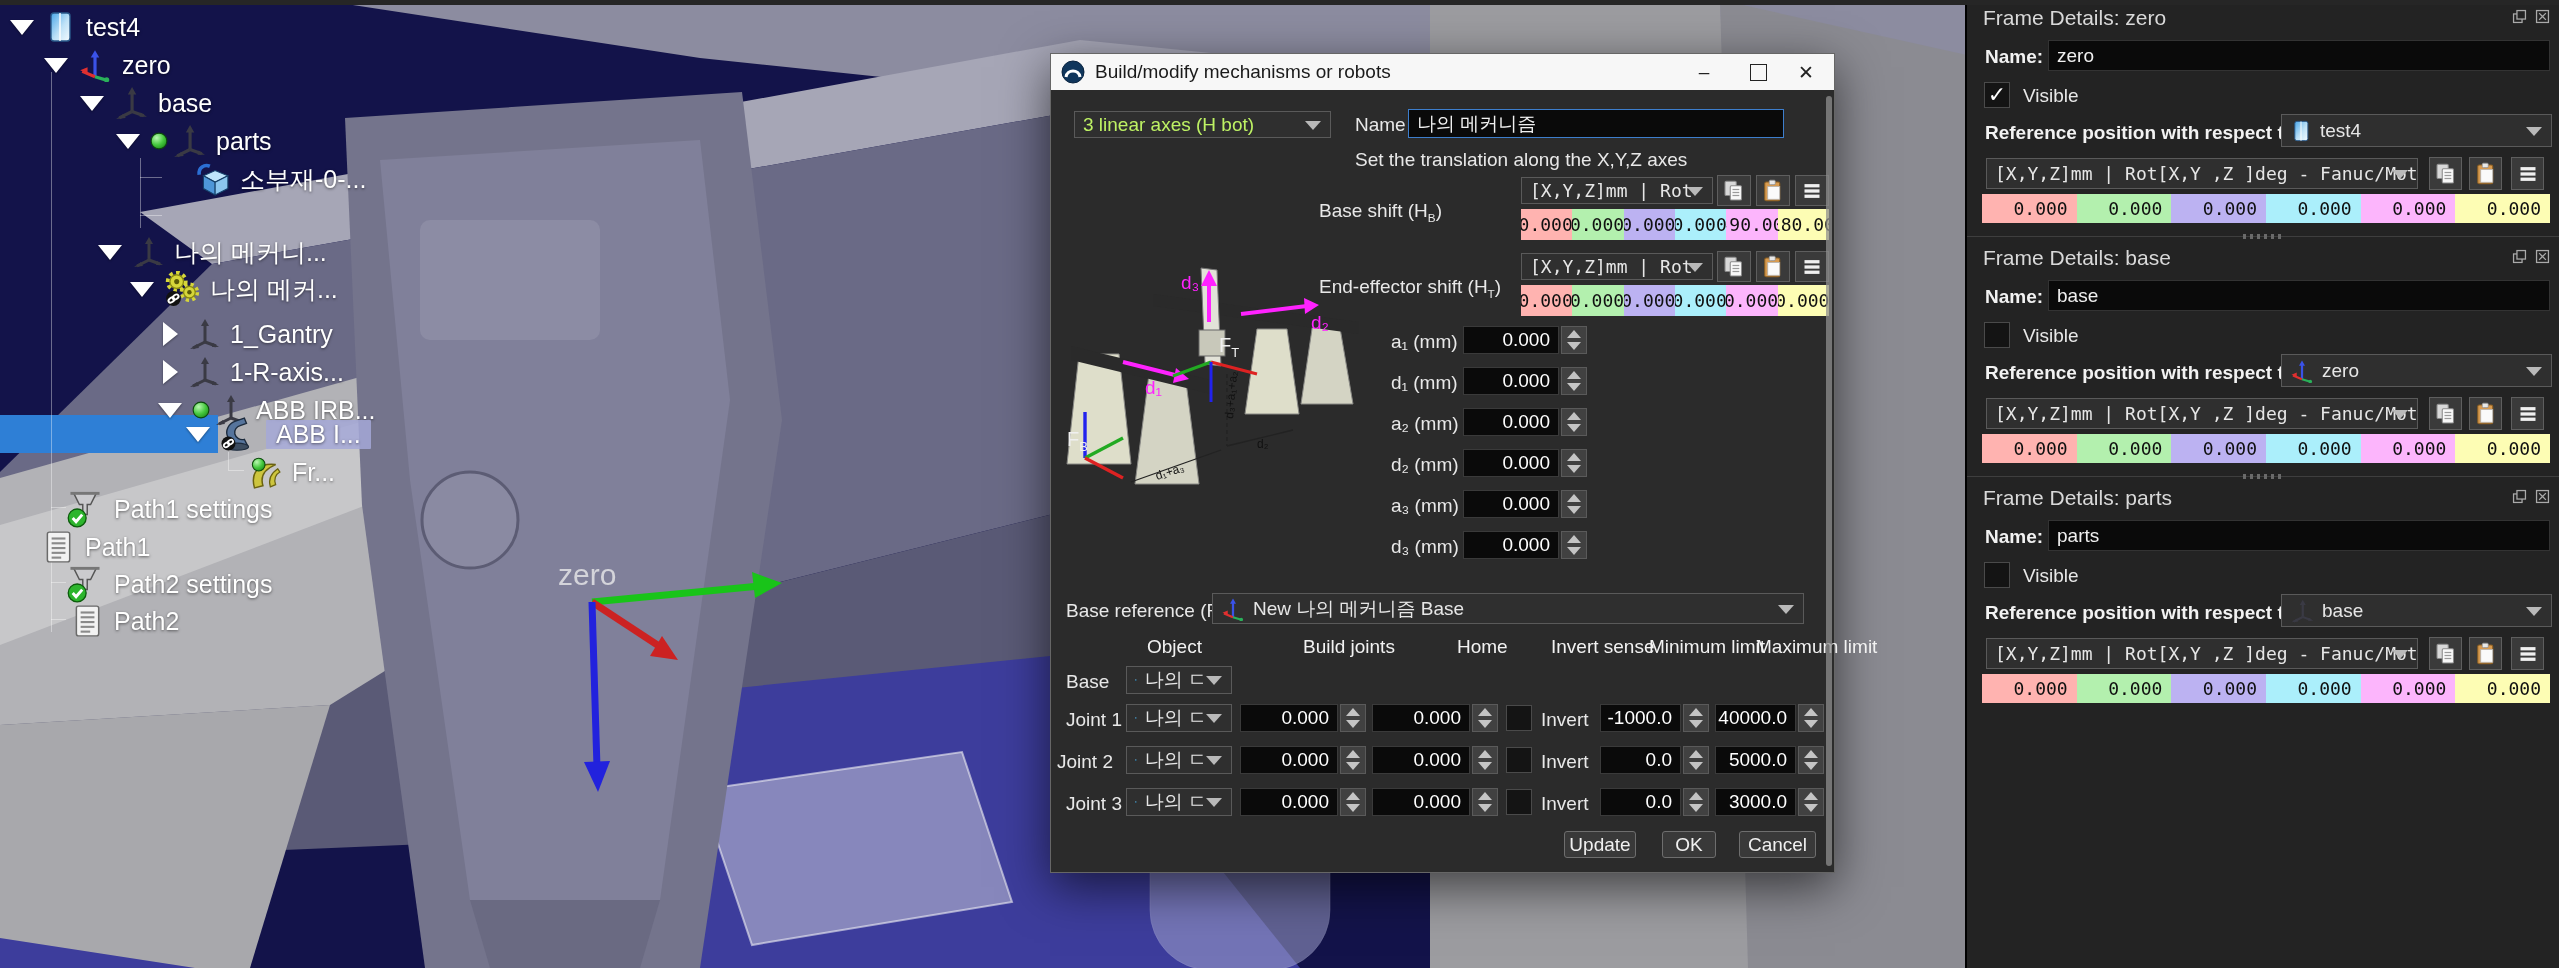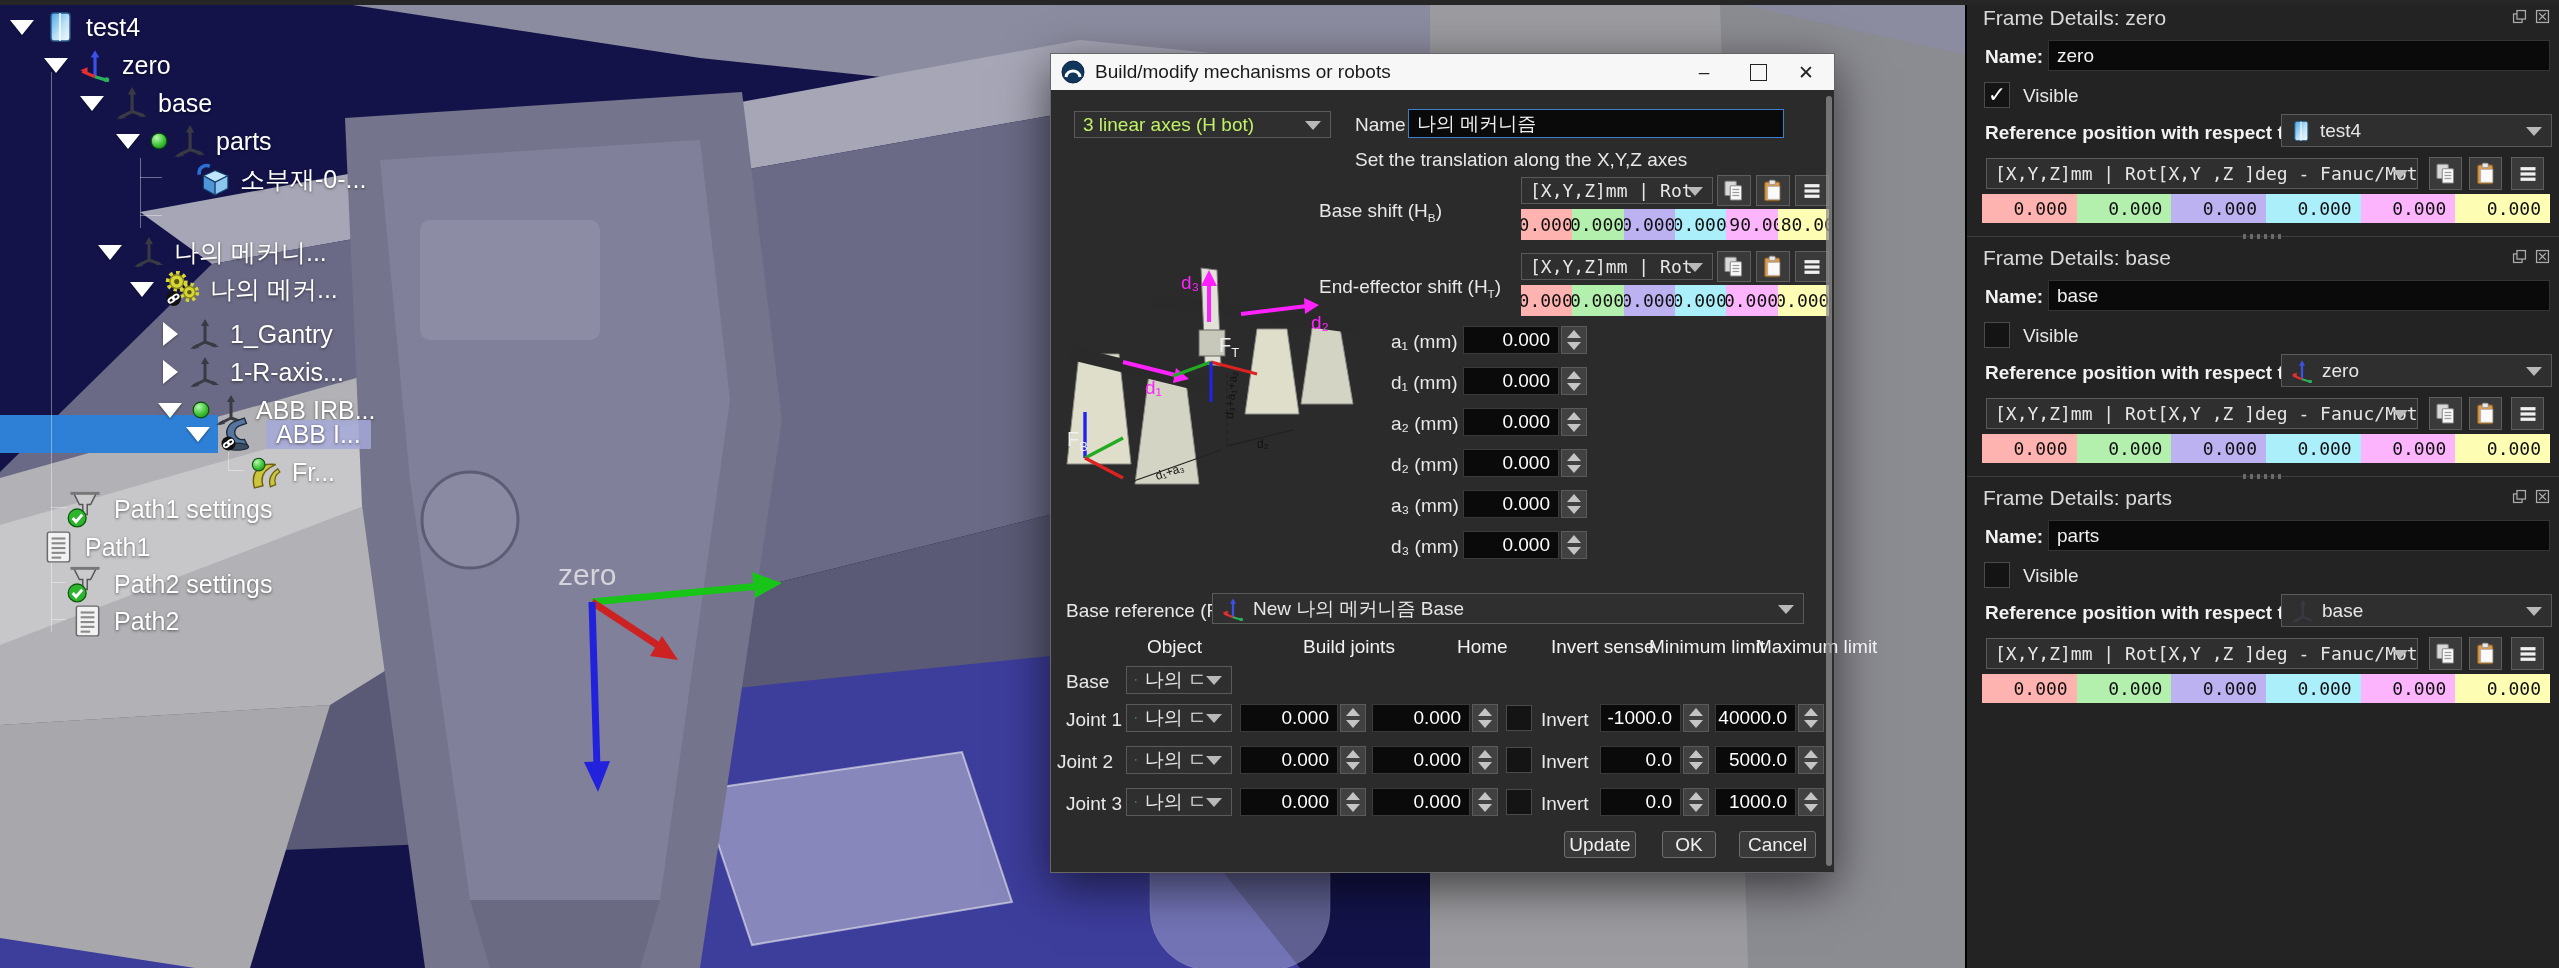--- a/index.html
+++ b/index.html
@@ -689,21 +689,21 @@
     <span class="cb" style="left:455px;top:735px"></span>
     <span class="lbl abs" style="left:490px;top:739px">Invert</span>
     <div class="spin" style="left:549px;top:734px">
         <div class="sv" style="width:81px;height:28px">0.0</div>
         <div class="sb" style="height:28px">
           <i class="u"></i>
           <i class="d"></i>
         </div>
       </div>
     <div class="spin" style="left:664px;top:734px">
-        <div class="sv" style="width:81px;height:28px">1000.0</div>
+        <div class="sv" style="width:81px;height:28px">3000.0</div>
         <div class="sb" style="height:28px">
           <i class="u"></i>
           <i class="d"></i>
         </div>
       </div>
 
     <div class="btn" style="left:513px;top:777px;width:72px;height:27px">Update</div>
     <div class="btn" style="left:611px;top:777px;width:54px;height:27px">OK</div>
     <div class="btn" style="left:688px;top:777px;width:77px;height:27px">Cancel</div>
 

